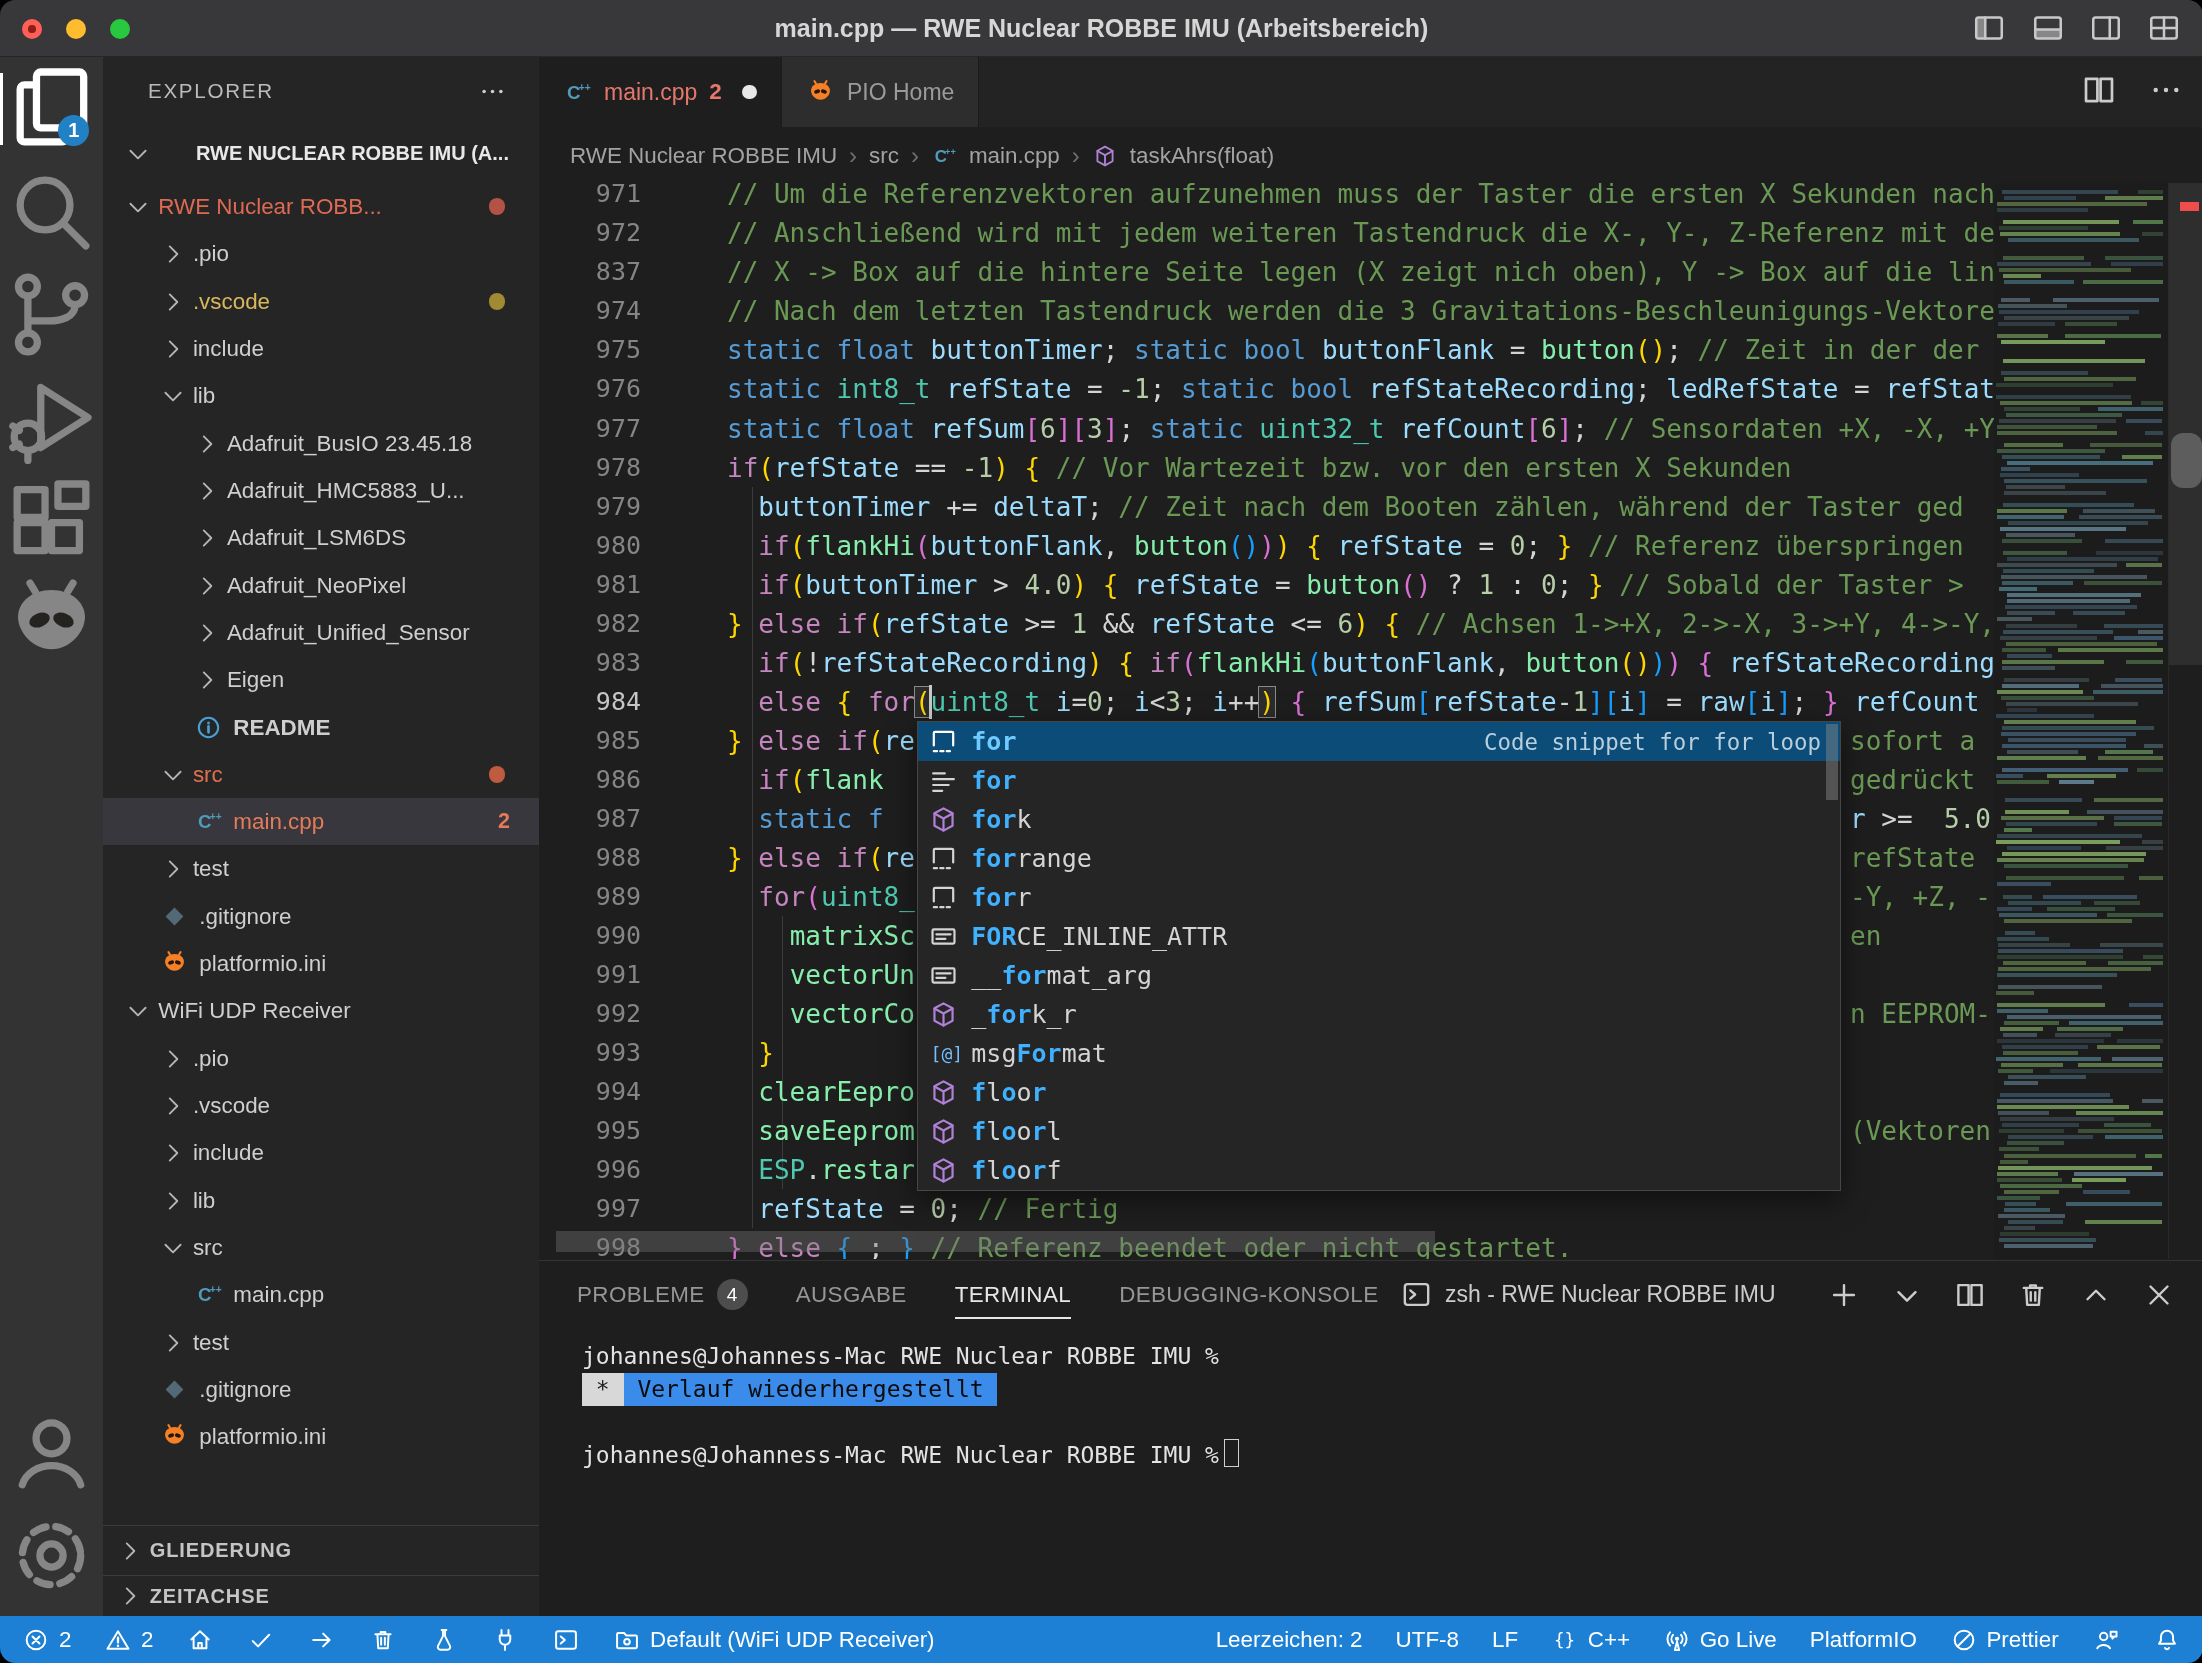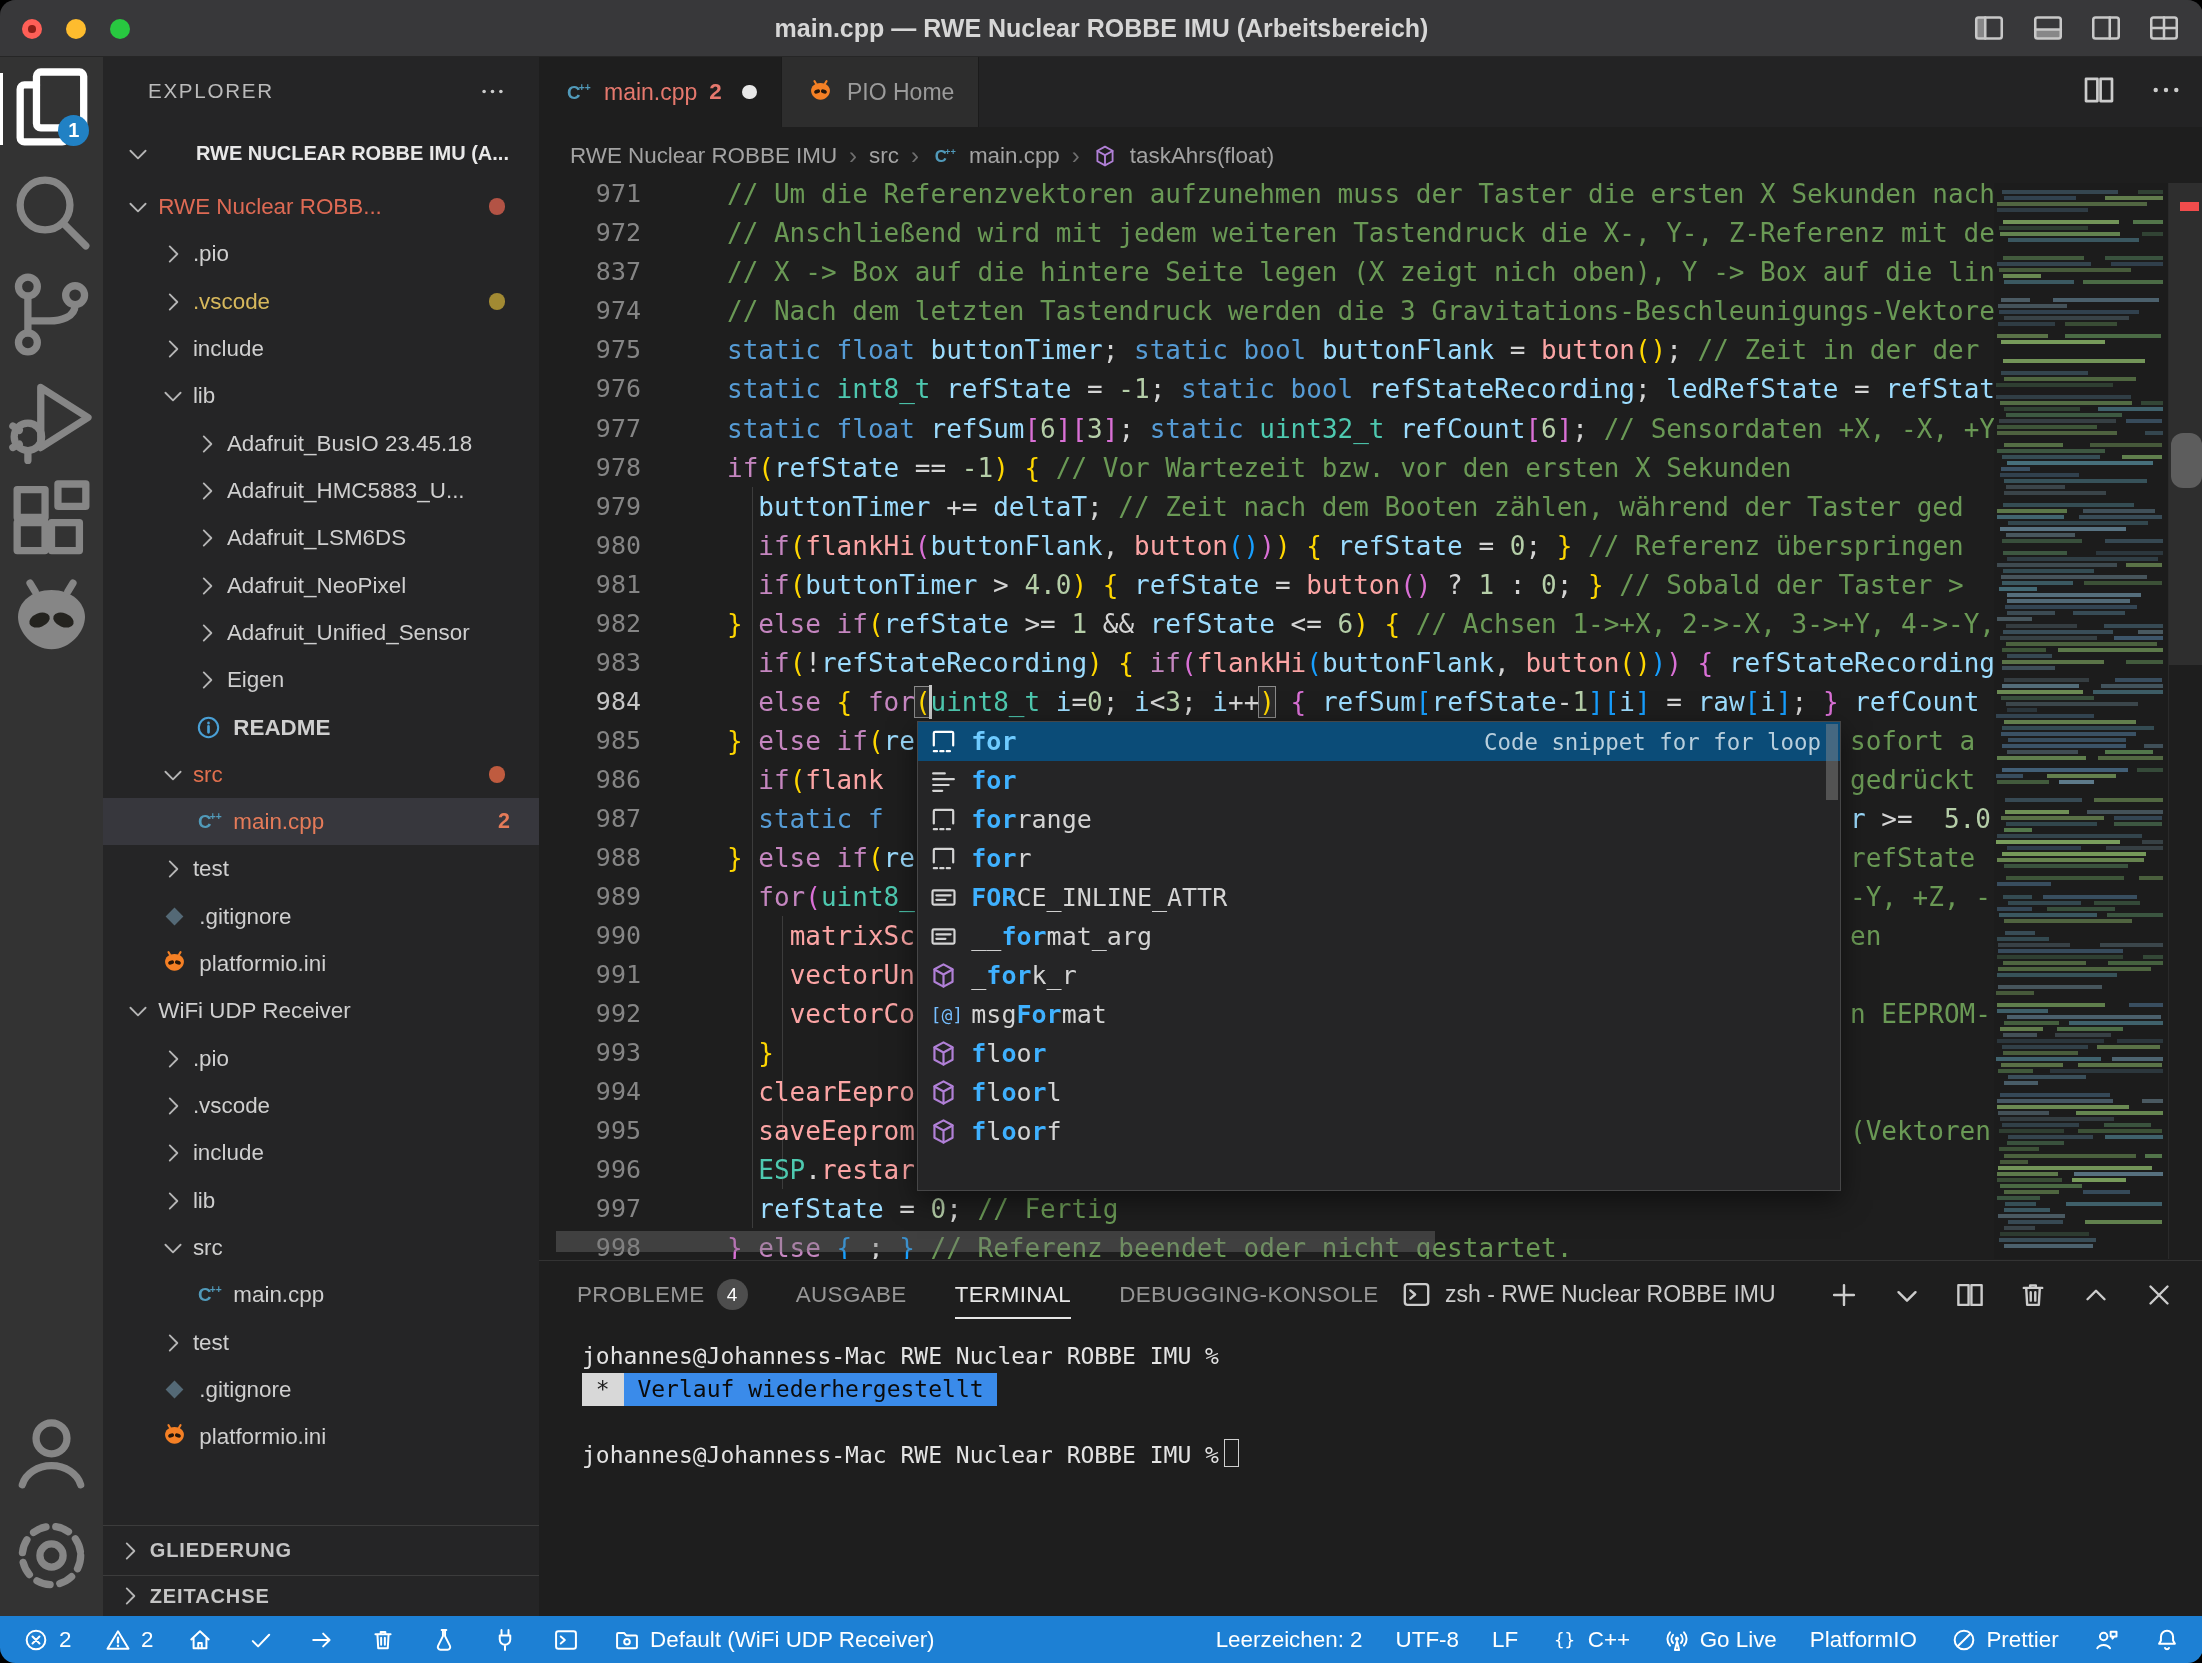--- a/index.html
+++ b/index.html
@@ -58,21 +58,21 @@
   #breadcrumb .ficon{width:26px;height:26px;flex:0 0 26px;margin-right:0;}
   
   #codepane{position:absolute;left:0;top:126px;width:1663px;height:1076px;overflow:hidden;
     font-family:"DejaVu Sans Mono",monospace;font-size:26px;}
   .crow{position:absolute;left:0;width:100%;height:40px;line-height:40px;white-space:pre;}
   .ln{position:absolute;left:0;width:102px;text-align:right;color:#858585;font-size:25px;}
   .ln.cur{color:#c6c6c6;}
   .ctext{position:absolute;left:188px;}
   .cfrag{position:absolute;left:1311px;}
   .tk-c{color:#6a9955}.tk-k{color:#569cd6}.tk-kc{color:#c586c0}.tk-t{color:#4ec9b0}.tk-v{color:#9cdcfe}
-  .tk-f{color:#fca5a5}.tk-n{color:#b5cea8}.tk-w{color:#d4d4d4}
+  .tk-f{color:#86efac}.tk-n{color:#b5cea8}.tk-w{color:#d4d4d4}
   .tk-p1{color:#ffd700}.tk-p2{color:#da70d6}.tk-p3{color:#179fff}
   .tk-bm{color:#ffd700;outline:0.9px solid #8a8a8a;background:rgba(110,110,110,.18);}
   .guide{position:absolute;width:0.9px;background:#3c3c3c;}
   #caret{position:absolute;width:2.6px;height:34px;background:#c8c8c8;}
   #hscroll{position:absolute;left:17px;width:879px;height:20.6px;background:rgba(121,121,121,.38);}
   
   #minimap{position:absolute;left:1455px;top:0;width:174px;height:1076px;background:#1c1c1c;overflow:hidden;}
   #vscroll{position:absolute;left:1629px;top:0;width:34px;height:1076px;background:#1e1e1e;border-left:0.9px solid #2a2a2a;}
   #vscroll .err{position:absolute;right:3.4px;top:19px;width:19px;height:8.6px;background:#f14c4c;}
   #vscroll .knob{position:absolute;left:1.7px;top:250px;width:31px;height:55px;border-radius:12px;background:rgba(150,150,150,.45);}
@@ -636,20 +636,29 @@
               <span class="sg-label"><span class="hl">f</span><span class="hl">o</span><span class="hl">r</span></span>
               <span class="sg-detail">Code snippet for for loop</span>
             </div>
             <div class="sg-row">
               <span class="sg-icon">
                 <svg viewBox="0 0 24 24" fill="none" stroke="currentColor" stroke-width="1.7" stroke-linecap="round" stroke-linejoin="round">
                   <path d="M4 6.5h9M4 11h16M4 15.5h12M4 20h7"></path>
                 </svg>
               </span>
               <span class="sg-label"><span class="hl">f</span><span class="hl">o</span><span class="hl">r</span></span>
+            </div>
+            <div class="sg-row">
+              <span class="sg-icon">
+                <svg viewBox="0 0 24 24" fill="none" stroke="currentColor" stroke-width="1.7" stroke-linecap="round" stroke-linejoin="round">
+                  <path d="M12 3.4l7 3.8v9.6l-7 3.8-7-3.8V7.2z" stroke="#b180d7"></path>
+                  <path d="M5 7.4l7 3.8 7-3.8M12 11.2v9.4" stroke="#b180d7"></path>
+                </svg>
+              </span>
+              <span class="sg-label"><span class="hl">f</span><span class="hl">o</span><span class="hl">r</span>k</span>
             </div>
             <div class="sg-row">
               <span class="sg-icon">
                 <svg viewBox="0 0 24 24" fill="none" stroke="currentColor" stroke-width="1.7" stroke-linecap="round" stroke-linejoin="round">
                   <path d="M4.5 15V5.5a1 1 0 011-1h13a1 1 0 011 1V15"></path>
                   <path d="M4.5 19.5h15" stroke-dasharray="2.5 2.5"></path>
                 </svg>
               </span>
               <span class="sg-label"><span class="hl">f</span><span class="hl">o</span><span class="hl">r</span>range</span>
             </div>

